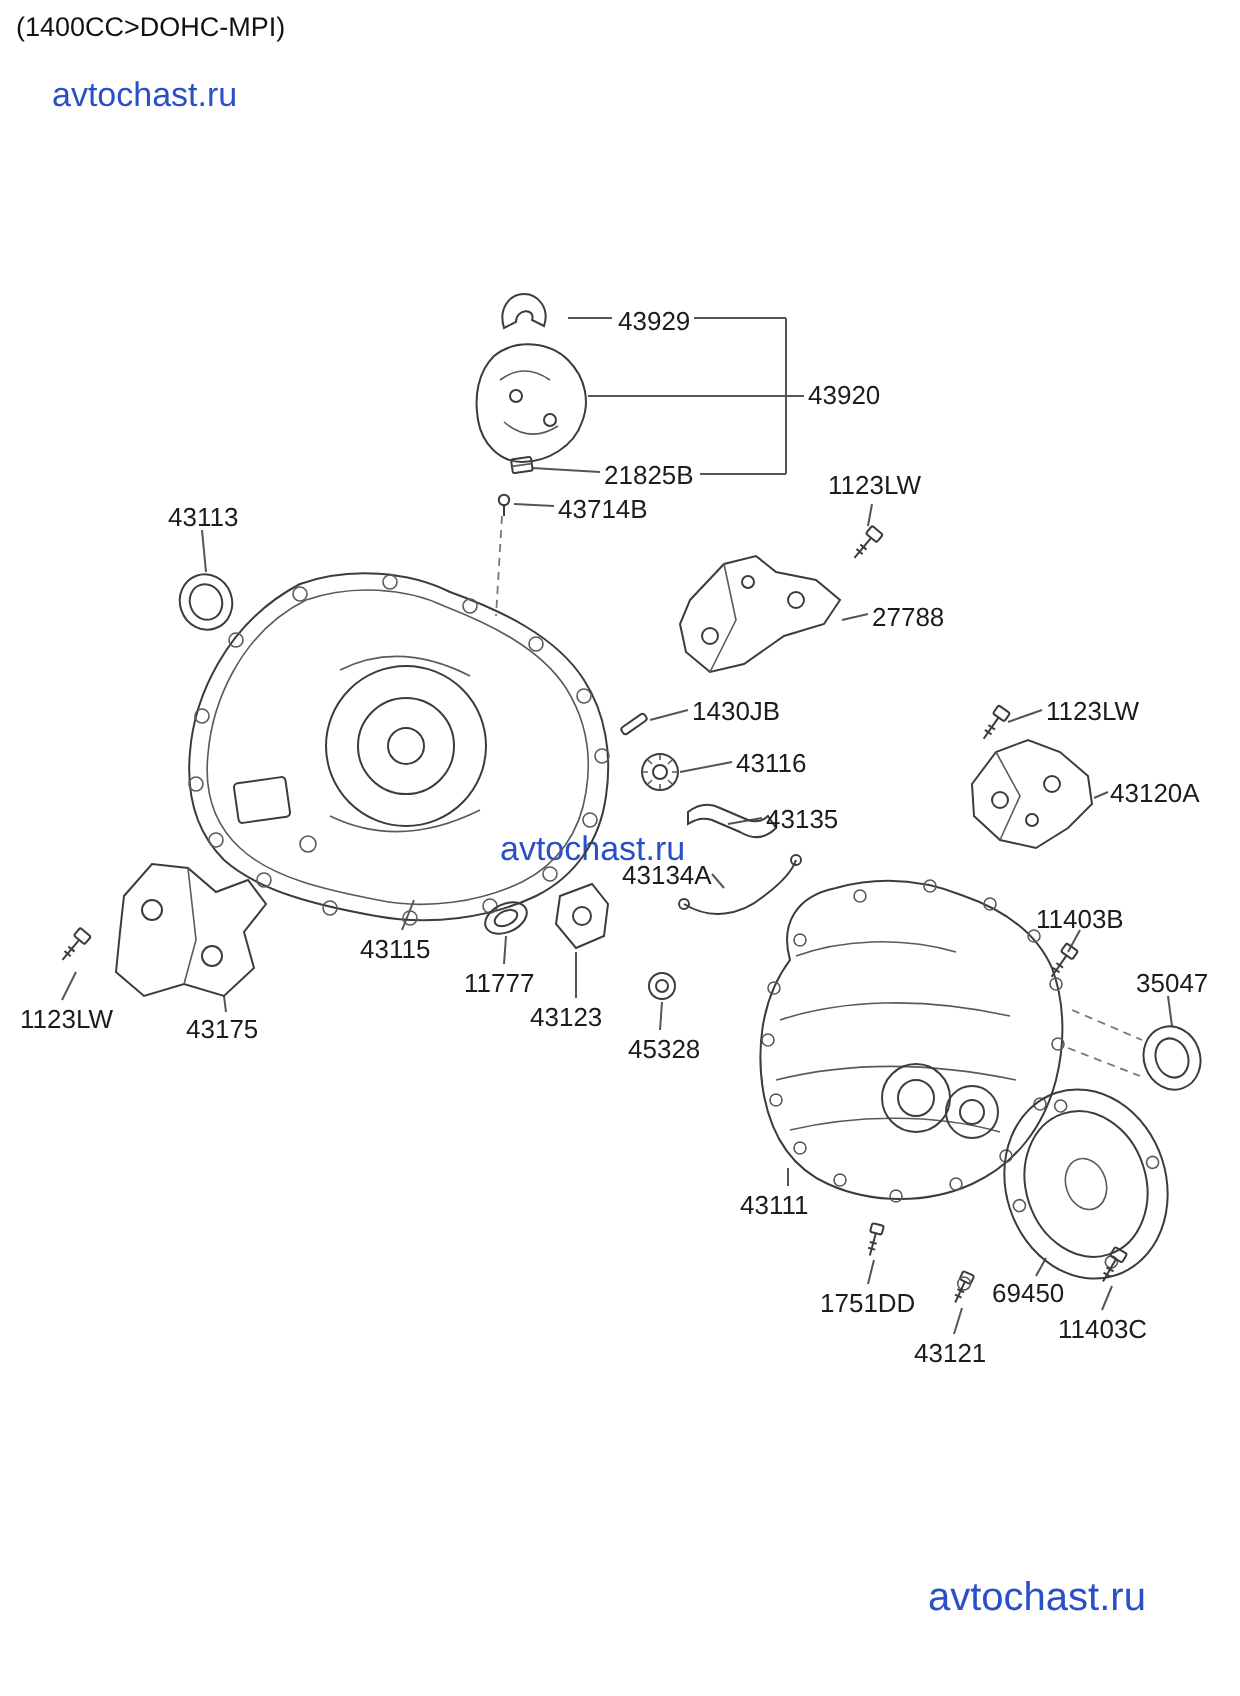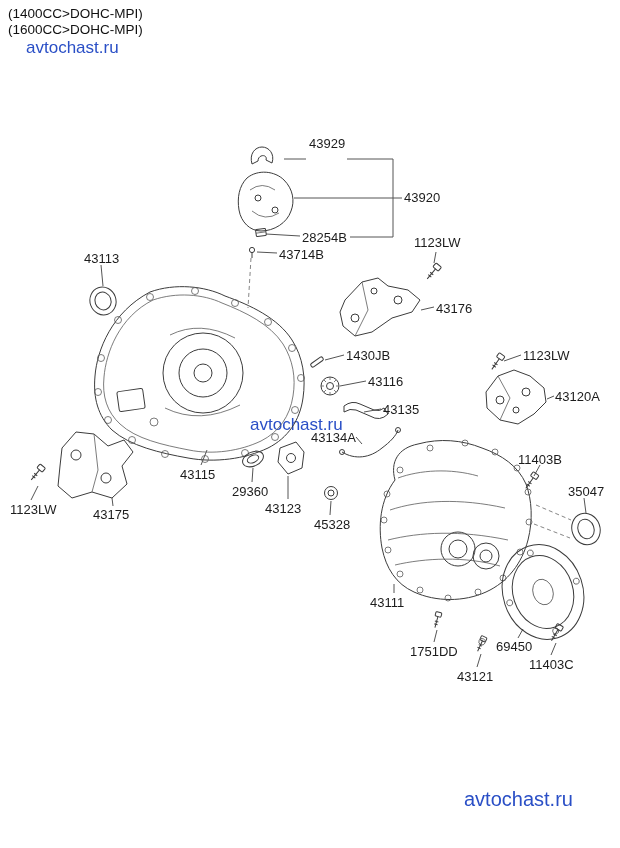--- a/index.html
+++ b/index.html
@@ -17,21 +17,20 @@
   .leader{stroke:#555;stroke-width:1;}
   .dash{stroke:#777;stroke-width:.9;stroke-dasharray:4 3;fill:none;}
 </style>
 </head>
 <body>
 
 <div class="page">
 
   <div class="hdr">
     <div>(1400CC&gt;DOHC-MPI)</div>
-    <div>(1600CC&gt;DOHC-MPI)</div>
   </div>
 
   <a class="wm wm-top">avtochast.ru</a>
   <a class="wm wm-mid">avtochast.ru</a>
   <a class="wm wm-bot">avtochast.ru</a>
 
   <svg class="diagram" width="620" height="848" viewBox="0 0 620 848">
 
     <g>
       <line class="leader" x1="284" y1="159" x2="306" y2="159"></line>
@@ -254,37 +253,37 @@
       <circle class="thin" cx="0" cy="-2.5" r="3.2"></circle>
       <path class="part" d="M0,-3.5 V8 M-1.8,1.5 h3.6 M-1.8,4.5 h3.6"></path>
     </g>
 
     <g transform="translate(556 633) rotate(30)">
       <rect class="part" x="-3.5" y="-9" width="7" height="5" rx="1"></rect>
       <path class="part" d="M0,-4 V9 M-2,2 h4 M-2,5 h4"></path>
     </g>
   </svg>
 
-  <div class="plabel" style="left:309px;top:136px">43929</div>
+  <div class="plabel" style="left:309px;top:153px">43929</div>
   <div class="plabel" style="left:404px;top:190px">43920</div>
-  <div class="plabel" style="left:302px;top:230px">28254B</div>
+  <div class="plabel" style="left:302px;top:230px">21825B</div>
   <div class="plabel" style="left:414px;top:235px">1123LW</div>
   <div class="plabel" style="left:279px;top:247px">43714B</div>
   <div class="plabel" style="left:84px;top:251px">43113</div>
-  <div class="plabel" style="left:436px;top:301px">43176</div>
+  <div class="plabel" style="left:436px;top:301px">27788</div>
   <div class="plabel" style="left:346px;top:348px">1430JB</div>
   <div class="plabel" style="left:523px;top:348px">1123LW</div>
   <div class="plabel" style="left:368px;top:374px">43116</div>
   <div class="plabel" style="left:555px;top:389px">43120A</div>
   <div class="plabel" style="left:383px;top:402px">43135</div>
   <div class="plabel" style="left:311px;top:430px">43134A</div>
   <div class="plabel" style="left:518px;top:452px">11403B</div>
   <div class="plabel" style="left:568px;top:484px">35047</div>
   <div class="plabel" style="left:180px;top:467px">43115</div>
-  <div class="plabel" style="left:232px;top:484px">29360</div>
+  <div class="plabel" style="left:232px;top:484px">11777</div>
   <div class="plabel" style="left:10px;top:502px">1123LW</div>
   <div class="plabel" style="left:93px;top:507px">43175</div>
   <div class="plabel" style="left:265px;top:501px">43123</div>
   <div class="plabel" style="left:314px;top:517px">45328</div>
   <div class="plabel" style="left:370px;top:595px">43111</div>
   <div class="plabel" style="left:410px;top:644px">1751DD</div>
   <div class="plabel" style="left:496px;top:639px">69450</div>
   <div class="plabel" style="left:529px;top:657px">11403C</div>
   <div class="plabel" style="left:457px;top:669px">43121</div>
 

